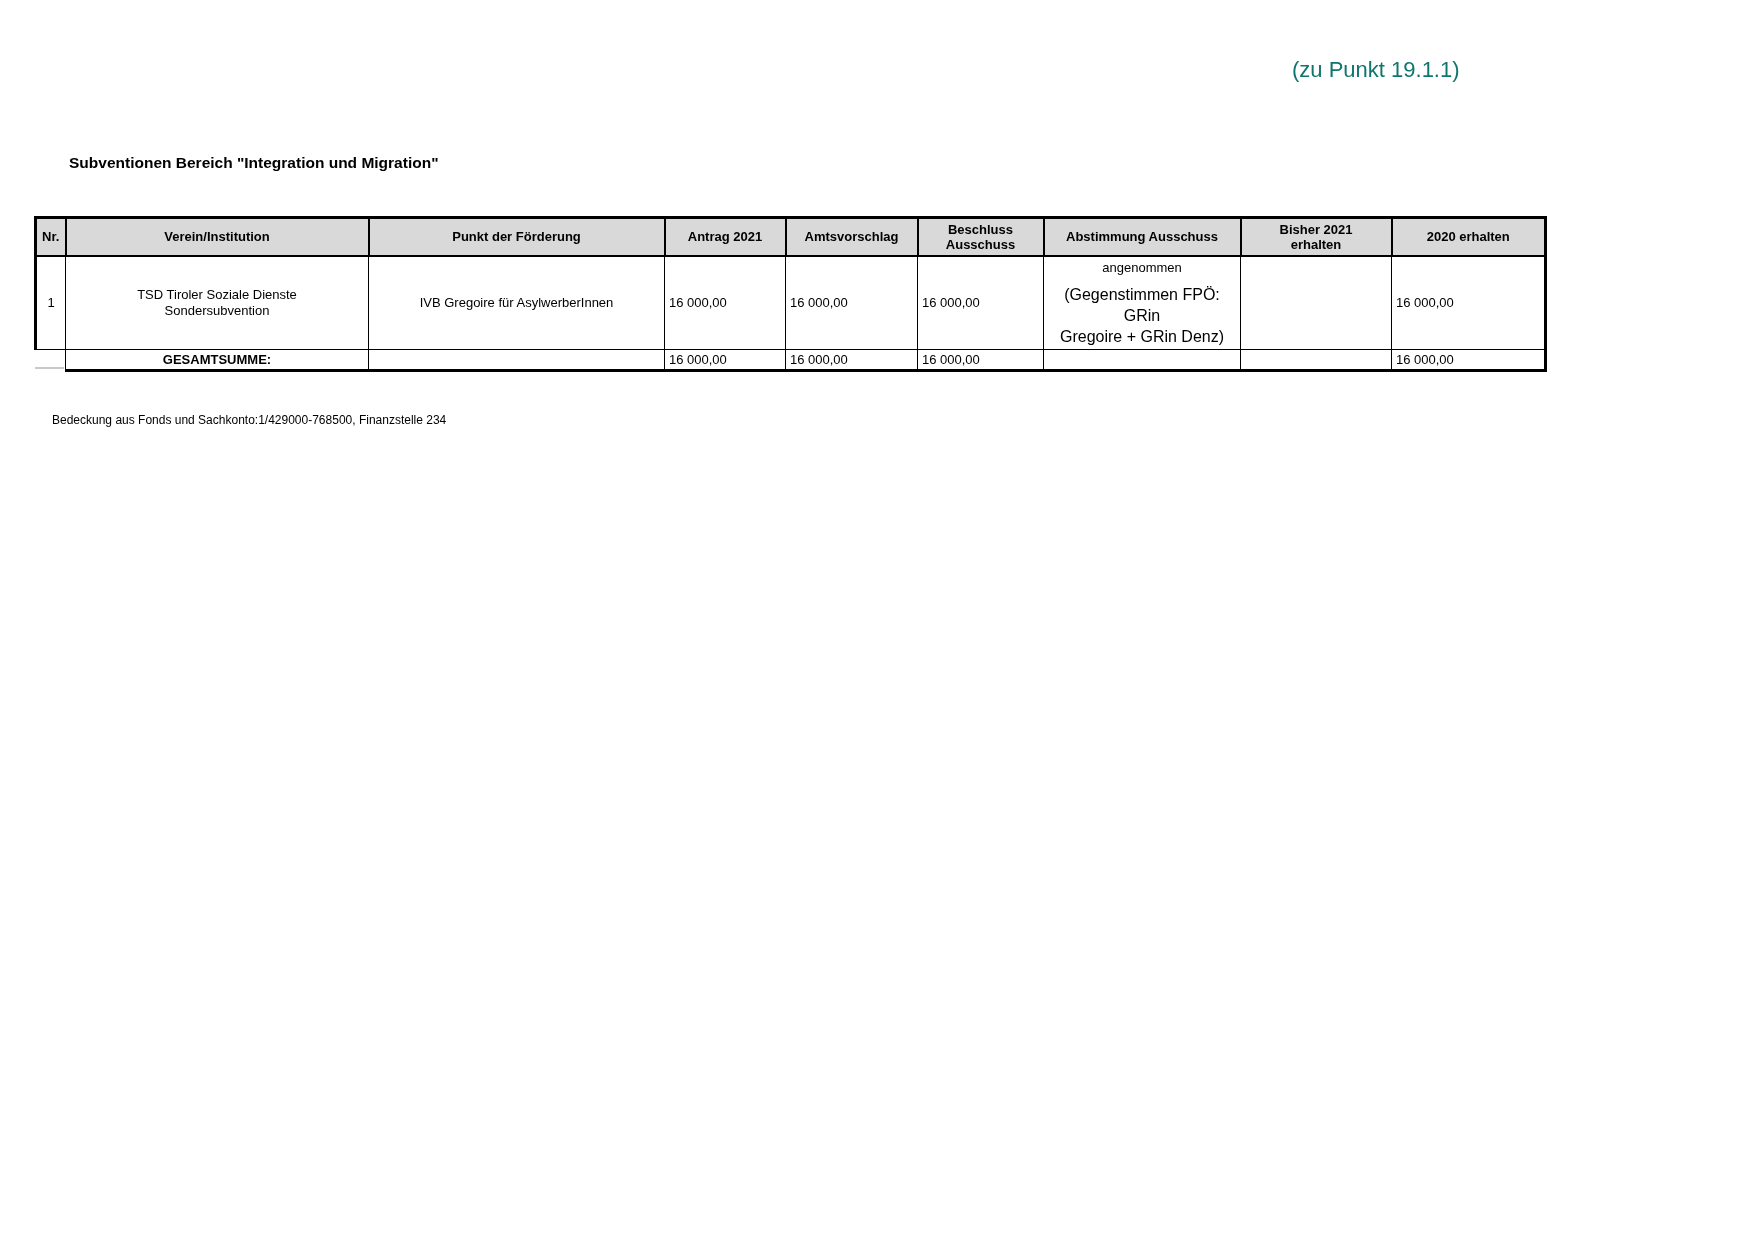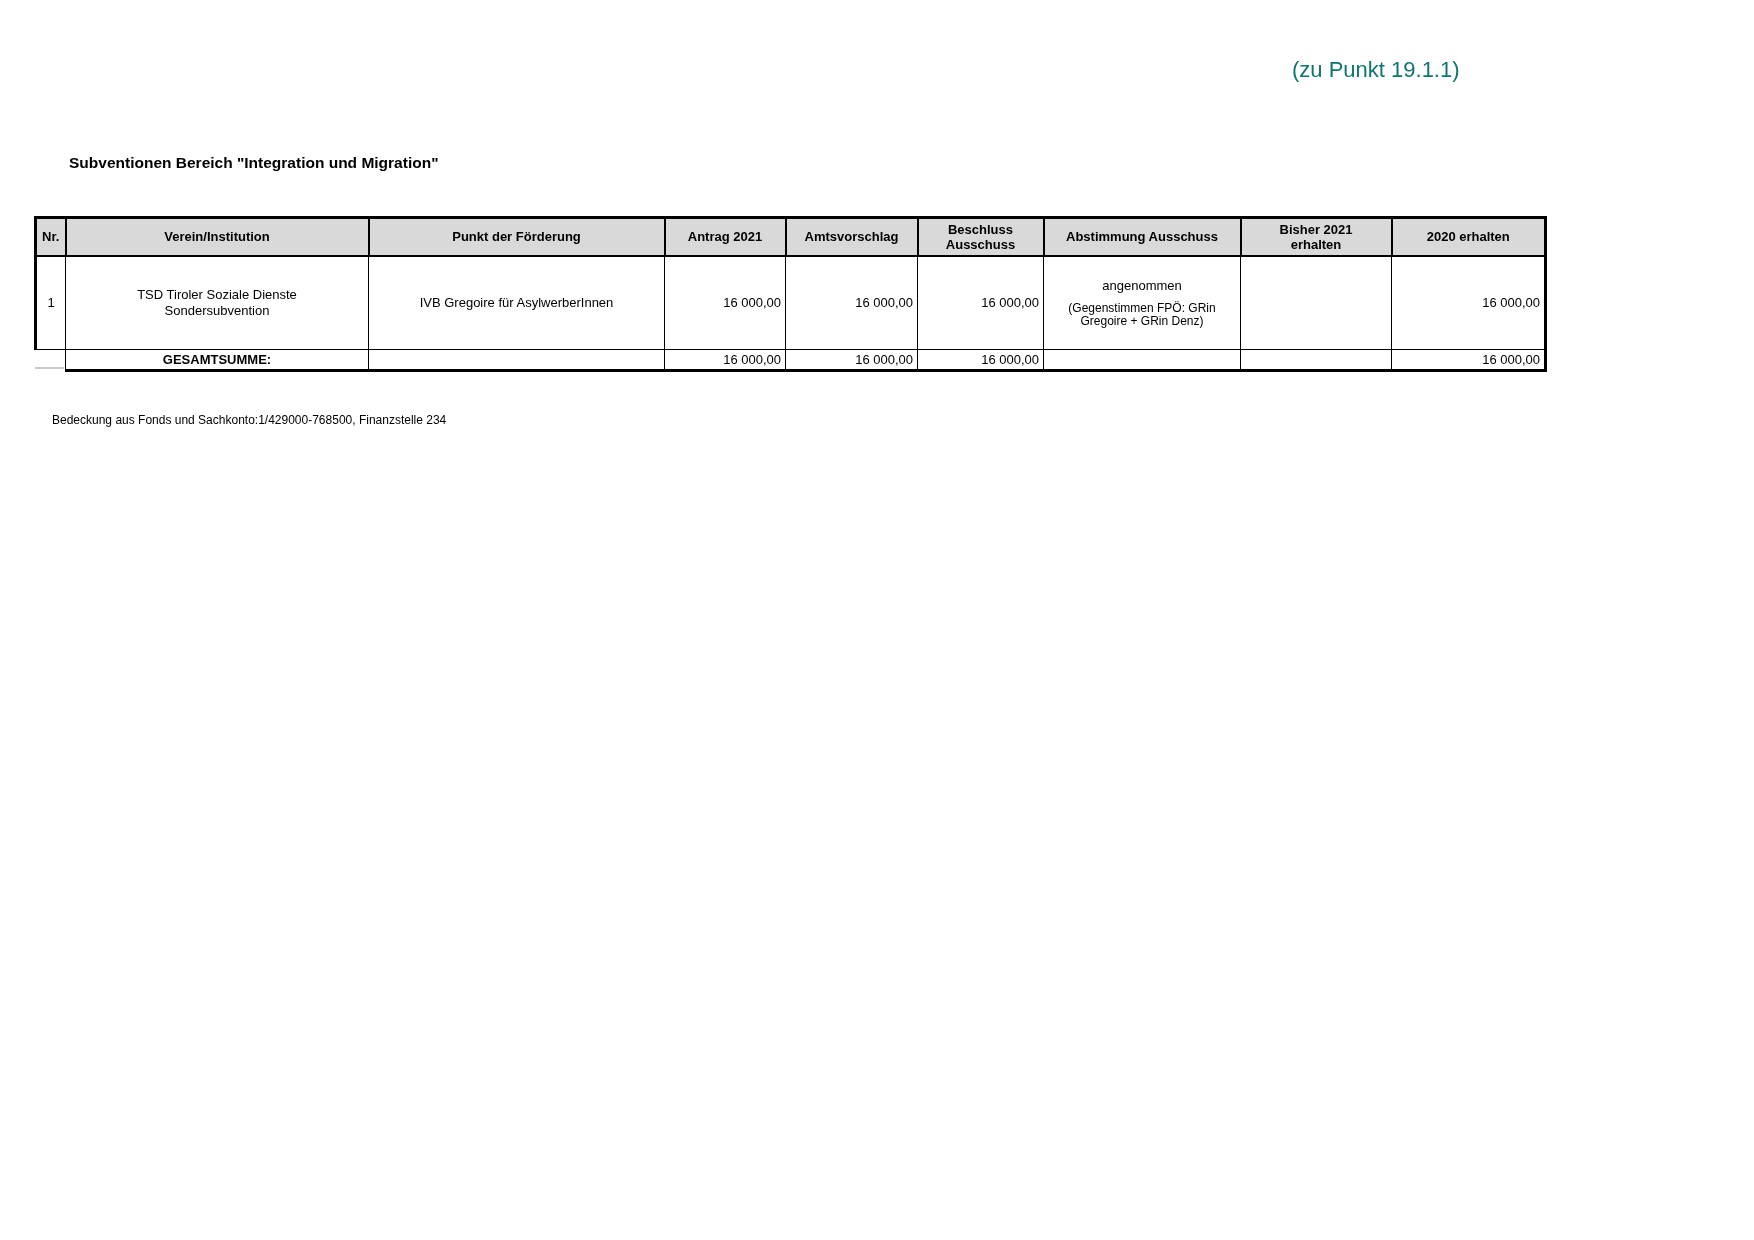--- a/index.html
+++ b/index.html
@@ -52,37 +52,37 @@
     border: 1px solid #000;
     padding: 1px 4px;
     line-height: 16px;
   }
   tr.header-row { height: 38px; }
   tr.data-row   { height: 94px; }
   tr.total-row  { height: 21px; }
 
   .left   { text-align: center; }
   .center { text-align: center; }
-  .right  { text-align: right; margin-top: 10px; }
+  .right  { text-align: left; margin-top: 10px; }
   .prewrap { white-space: pre-line; margin-top: 8px; }
 
   
   .ot { border-top: 3px solid #000 !important; }
   .ol { border-left: 3px solid #000 !important; }
   .or { border-right: 3px solid #000 !important; }
   .ob { border-bottom: 3px solid #000 !important; }
   
   .bl2 { border-left-width: 2px; }
   .bt2 { border-top-width: 2px; }
   
   .bb0 { border-bottom: none; }
   td.no-border { border: none; background: #ffffff; }
 
   .vote-result { display: block; font-size: 13px; line-height: 17px; }
-  .vote-detail { display: block; font-size: 12px; line-height: 13px; }
+  .vote-detail { display: block; font-size: 16px; line-height: 21px; }
   .total-label { font-weight: bold; font-size: 13.5px; }
 
   .footnote {
     position: absolute;
     left: 52px; top: 413px;
     font-size: 12px;
     white-space: nowrap;
   }
 
   .artifact-line {

